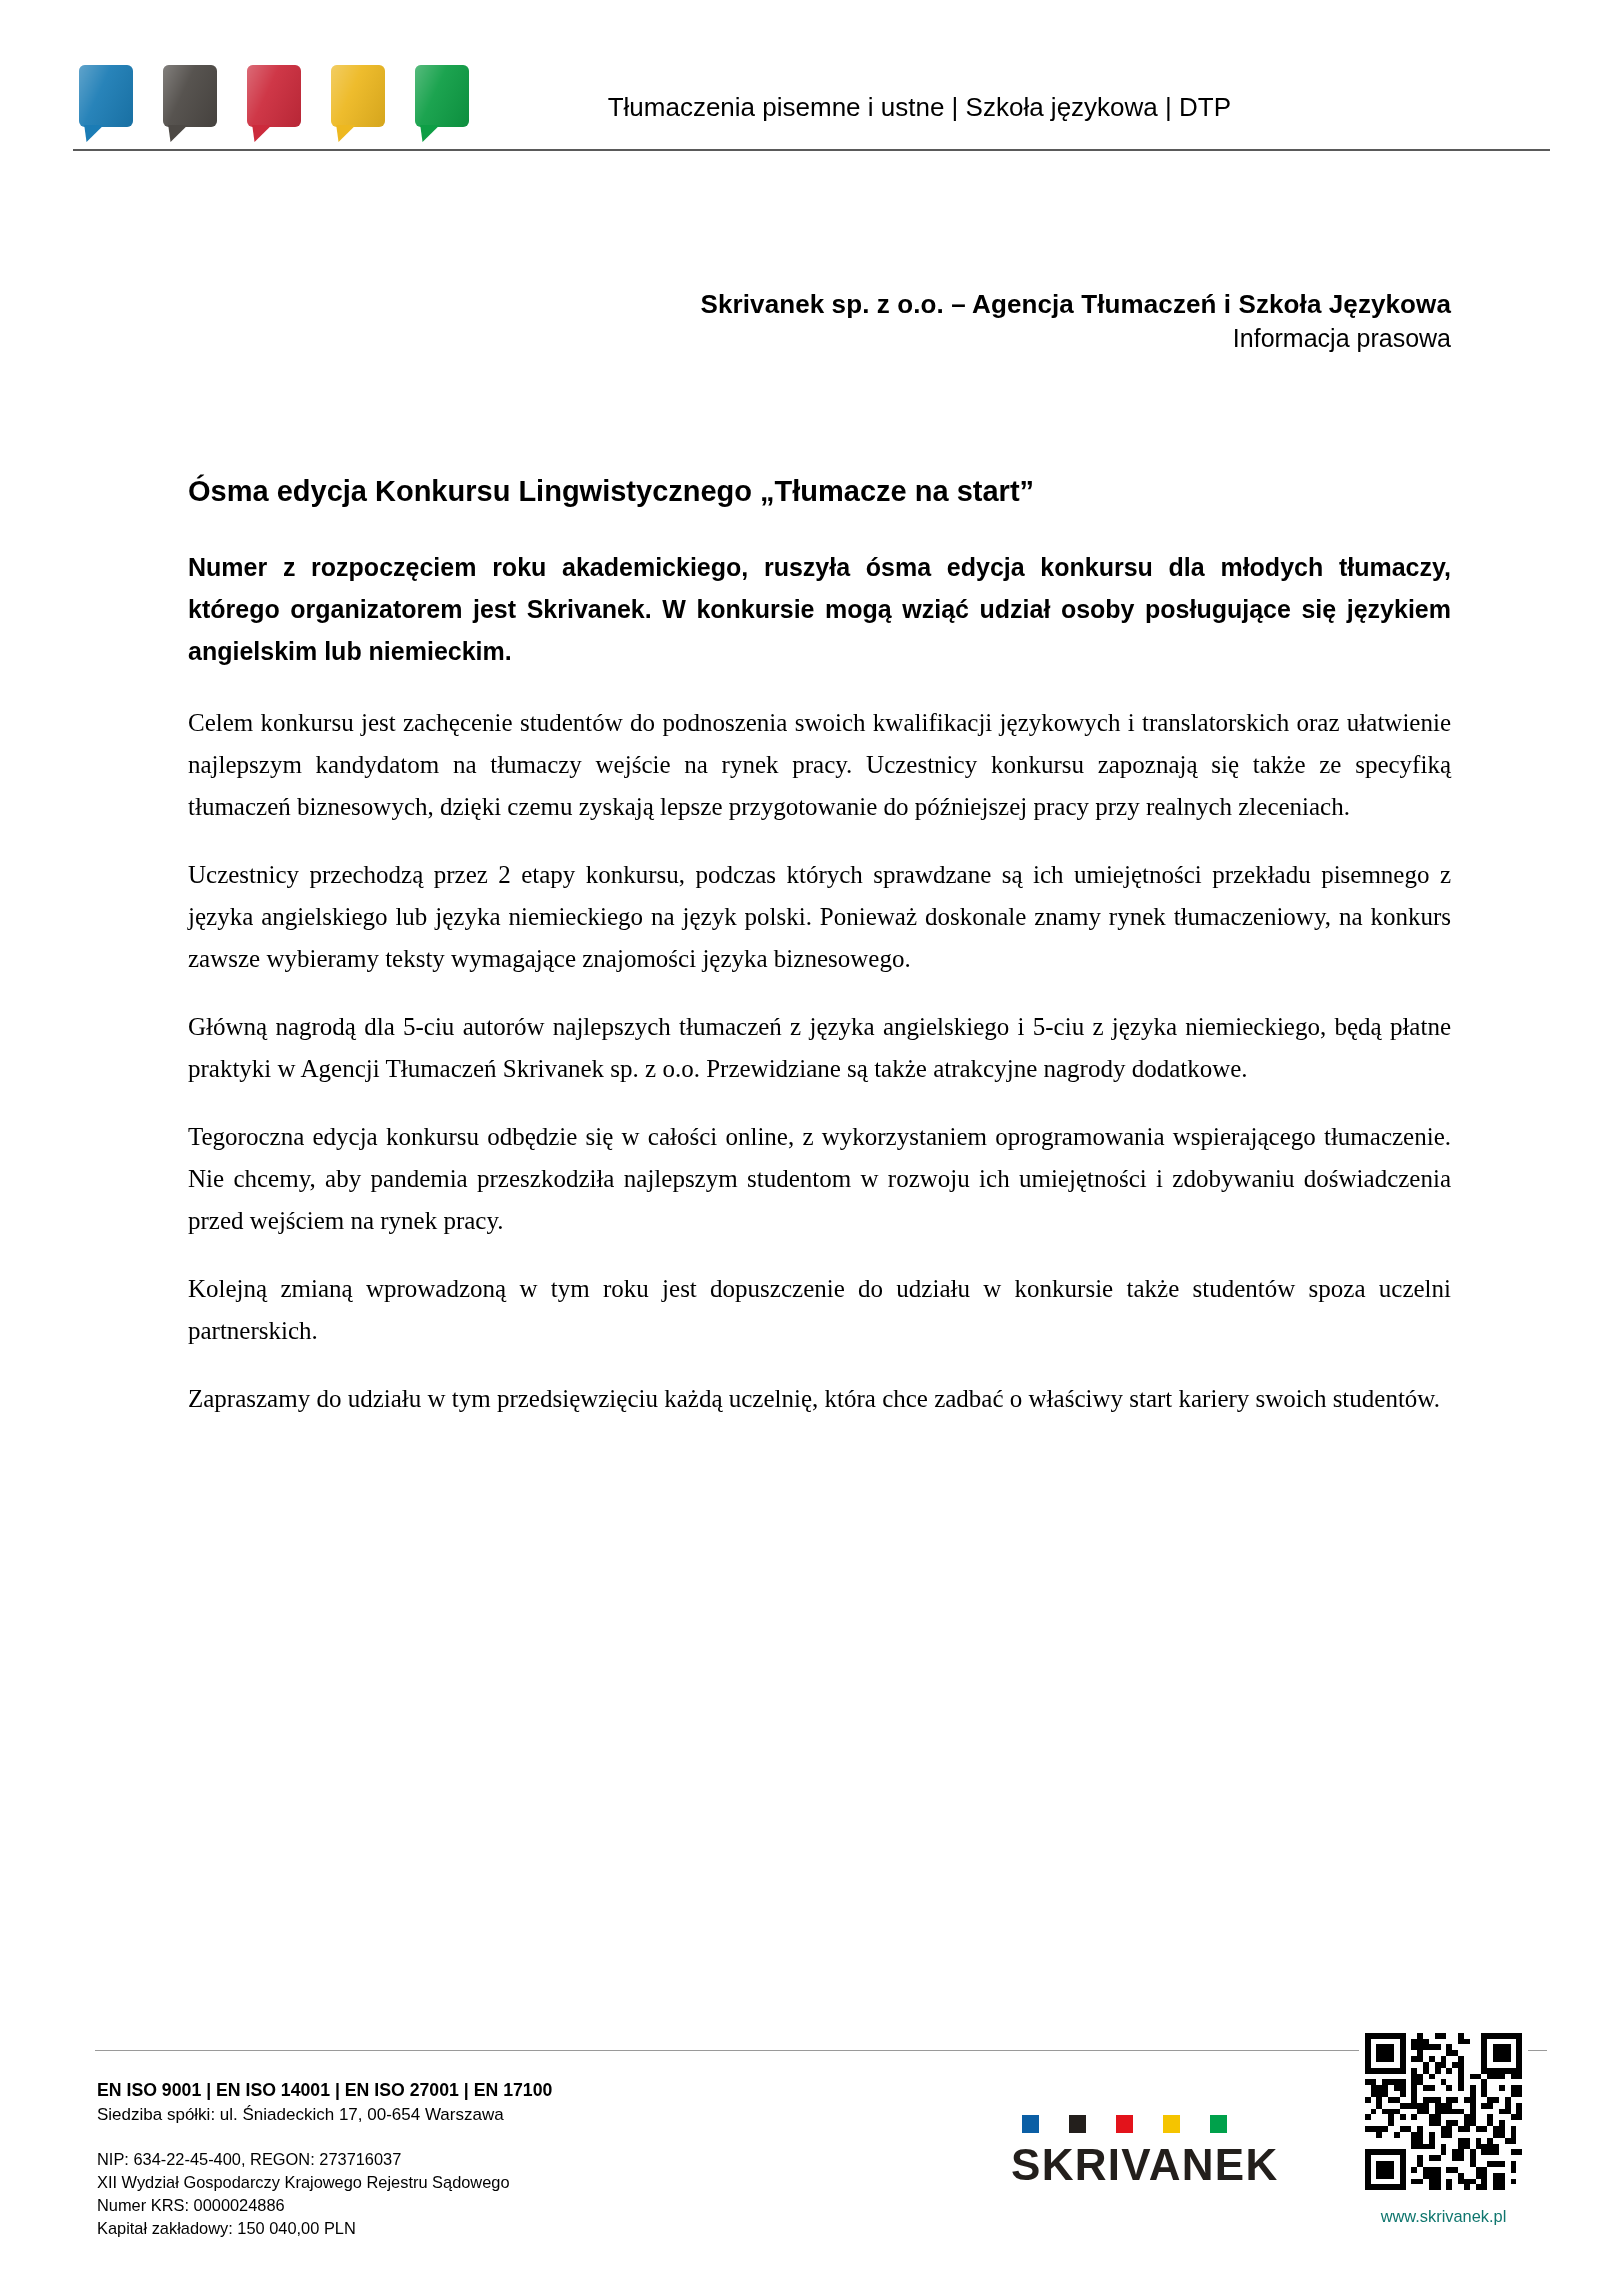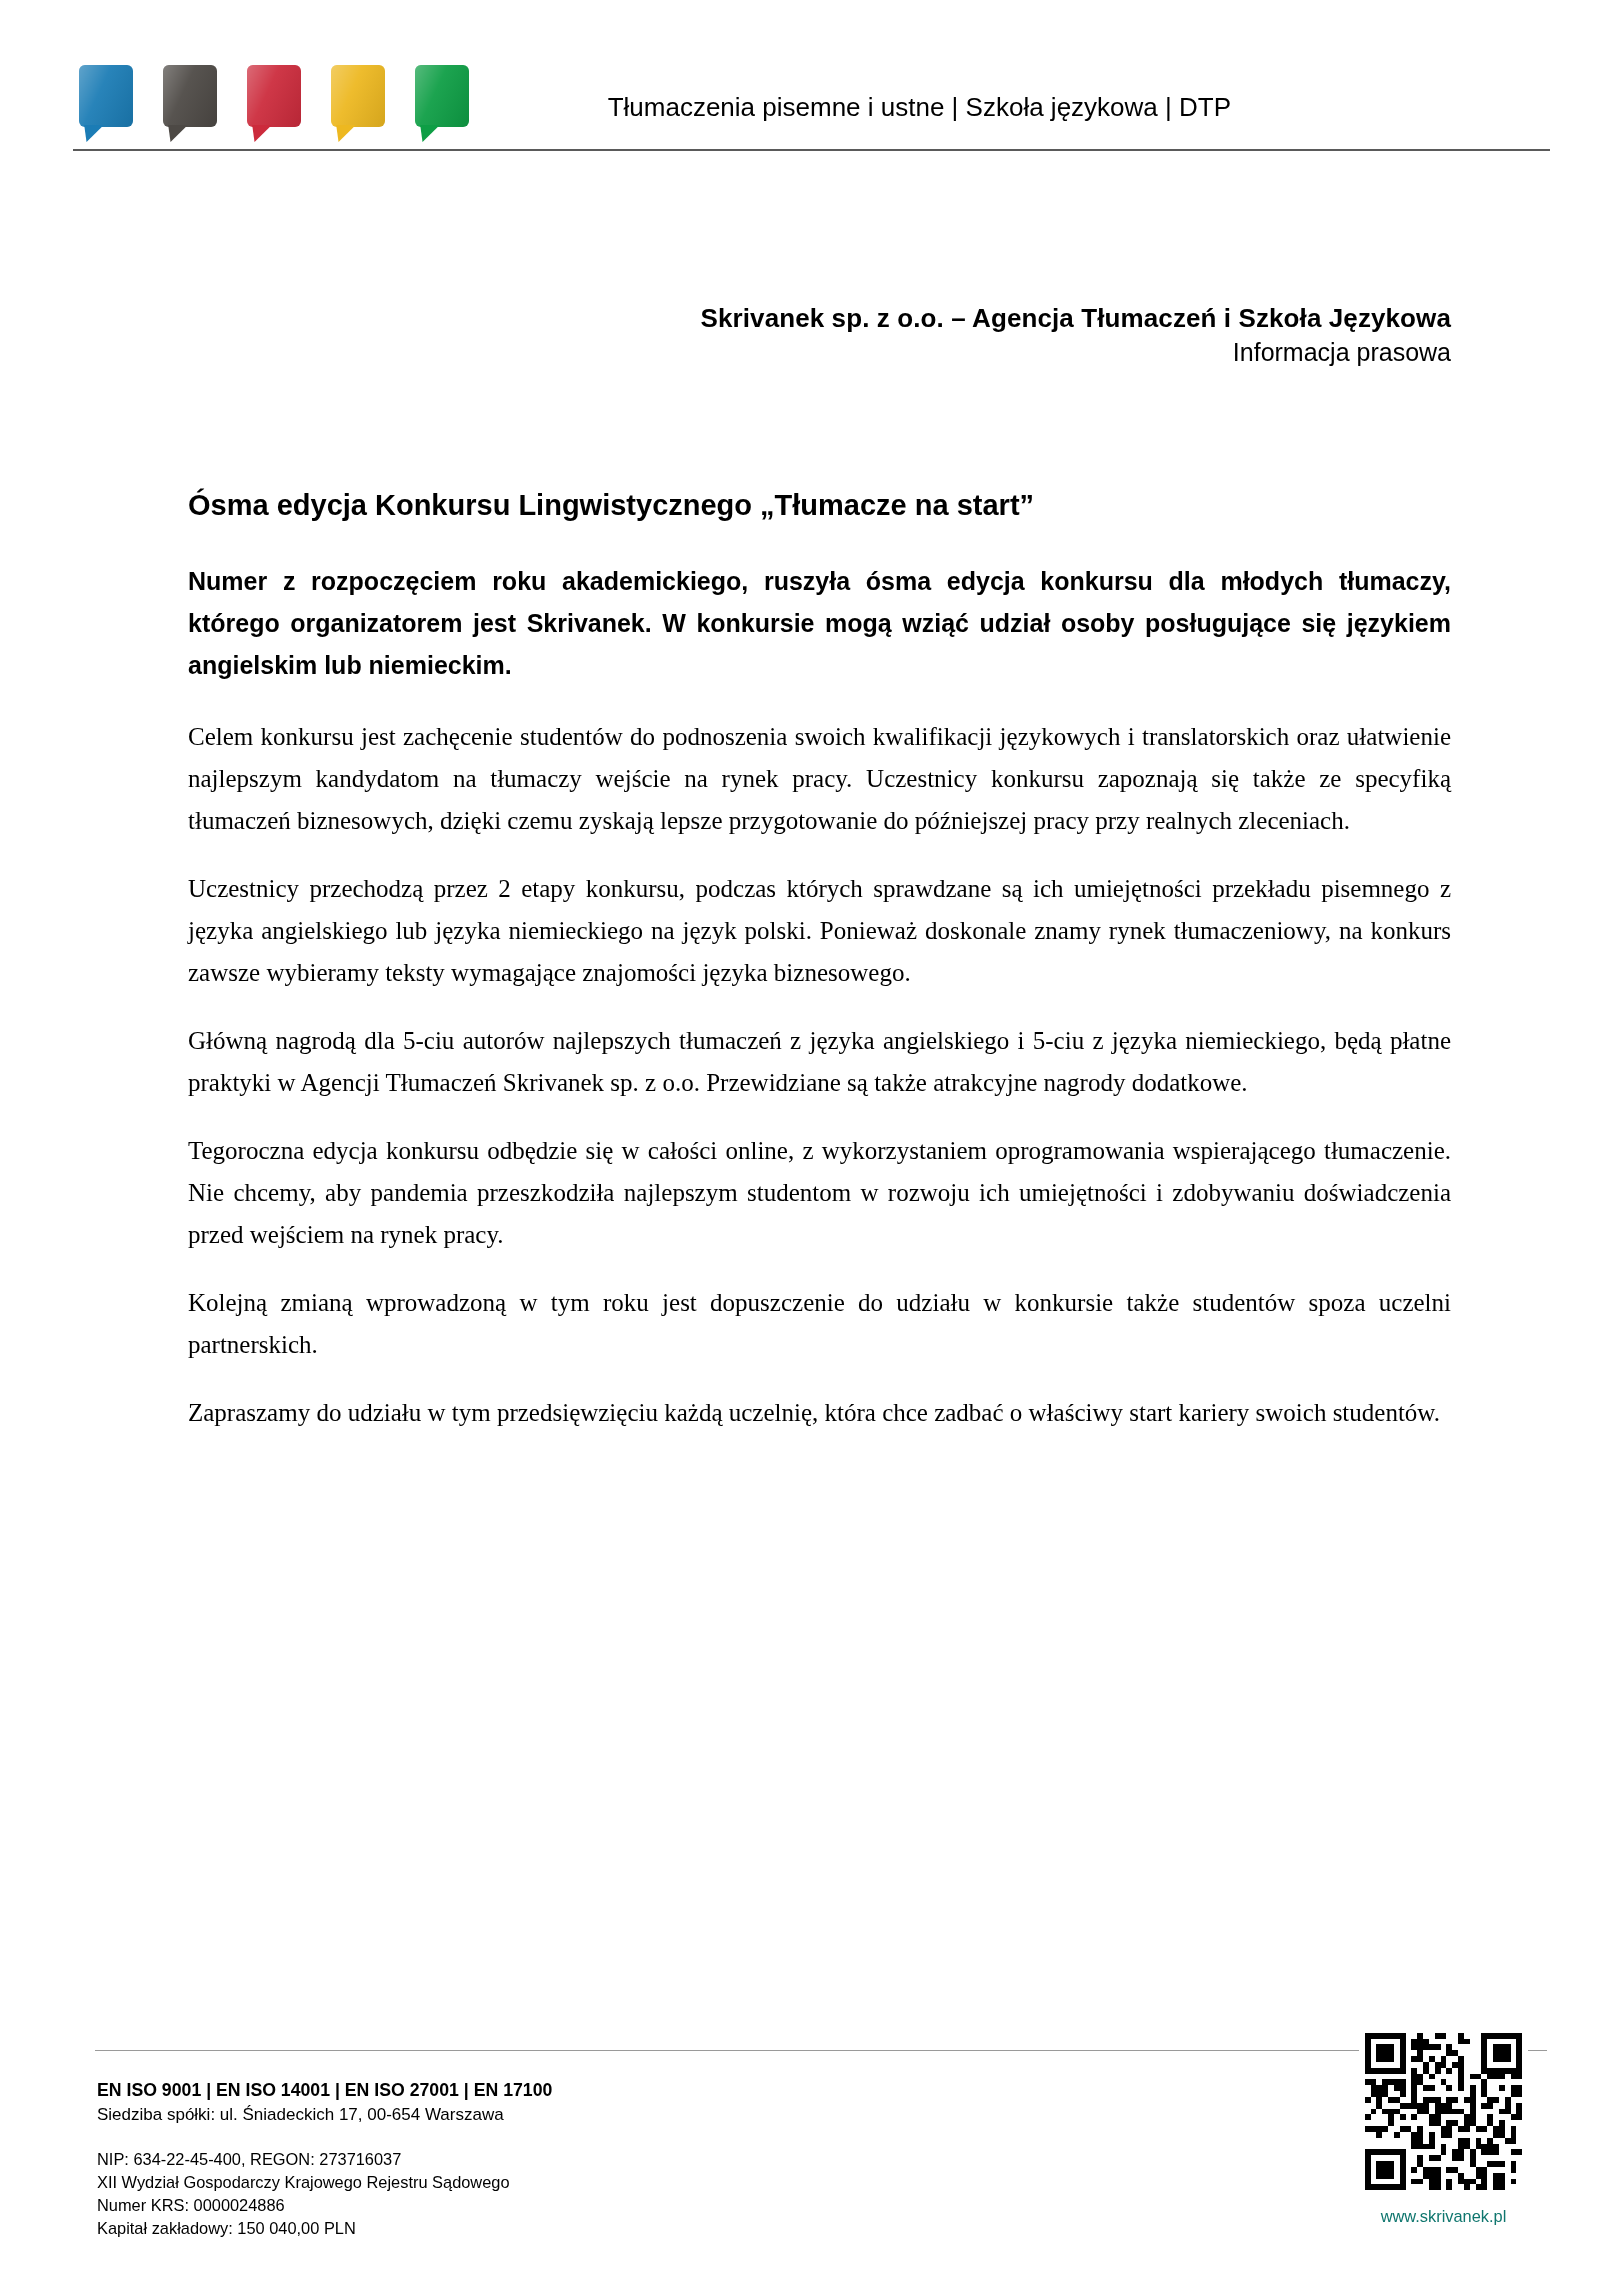--- a/index.html
+++ b/index.html
@@ -82,21 +82,21 @@
     top: 149px;
     width: 1477px;
     height: 2px;
     background: #5a5a5a;
   }
 
   
   .doc {
     position: absolute;
     left: 188px;
-    top: 301px;
+    top: 287px;
     width: 1263px;
   }
 
   .sender {
     text-align: right;
     margin-bottom: 0;
   }
   .sender-line1 {
     font-size: 26px;
     font-weight: bold;
@@ -277,20 +277,30 @@
       <div class="footer-addr">Siedziba spółki: ul. Śniadeckich 17, 00-654 Warszawa</div>
 
       <div class="footer-legal">
         <div>NIP: 634-22-45-400, REGON: 273716037</div>
         <div>XII Wydział Gospodarczy Krajowego Rejestru Sądowego</div>
         <div>Numer KRS: 0000024886</div>
         <div>Kapitał zakładowy: 150 040,00 PLN</div>
       </div>
     </div>
 
+    <div class="footer-logo">
+      <div class="logo-squares">
+        <span class="sq-blue"></span>
+        <span class="sq-black"></span>
+        <span class="sq-red"></span>
+        <span class="sq-yellow"></span>
+        <span class="sq-green"></span>
+      </div>
+      <div class="logo-word">SKRIVANEK</div>
+    </div>
   </div>
 
   <div class="footer-qr">
     <svg class="qr-img" viewBox="0 0 29 29" shape-rendering="crispEdges">
       <rect width="29" height="29" fill="#ffffff"></rect>
       <g fill="#000000">
 
         <rect x="1" y="1" width="7" height="1"></rect>
           <rect x="1" y="7" width="7" height="1"></rect>
         <rect x="1" y="1" width="1" height="7"></rect>

